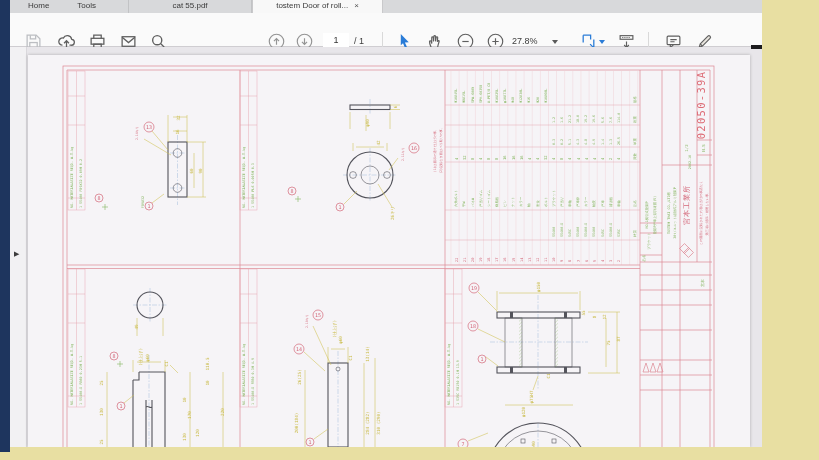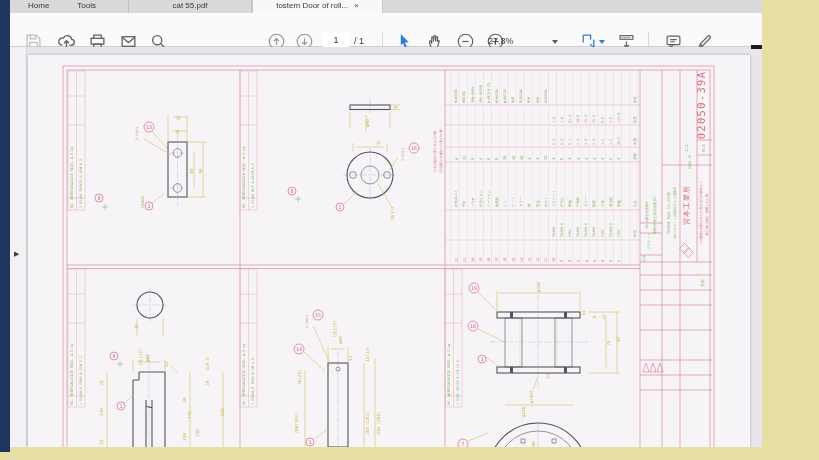--- a/index.html
+++ b/index.html
@@ -154,21 +154,21 @@
             <circle cx="8" cy="8" r="6.8"></circle>
             <path d="M5,8 H11"></path>
           </g>
       </svg>
       <svg class="tic" style="left:477px" viewBox="0 0 16 16">
         <g stroke="#5f5f5f" stroke-width="1.1" fill="none">
             <circle cx="8" cy="8" r="6.8"></circle>
             <path d="M5,8 H11 M8,5 V11"></path>
           </g>
       </svg>
-      <span class="ttext" style="left:478px">27.8%</span>
+      <span class="ttext" style="left:502px">27.8%</span>
       <span class="caret" style="left:542px; top:27px"></span>
 
       <svg class="tic" style="left:570px" viewBox="0 0 16 16">
         <g stroke="#2a7cd7" stroke-width="1.2" fill="none">
           <path d="M3,2 h7 v4 M3,2 v7 M13,6 v8 H6 M13,14 l-3.5,-3.5 M13,14 h-3 M13,14 v-3"></path>
         </g>
       </svg>
       <span class="caret" style="left:589px; top:27px; border-top-color:#2a7cd7"></span>
       <svg class="tic" style="left:608px" viewBox="0 0 16 16">
         <g stroke="#5f5f5f" stroke-width="1.1" fill="none">

